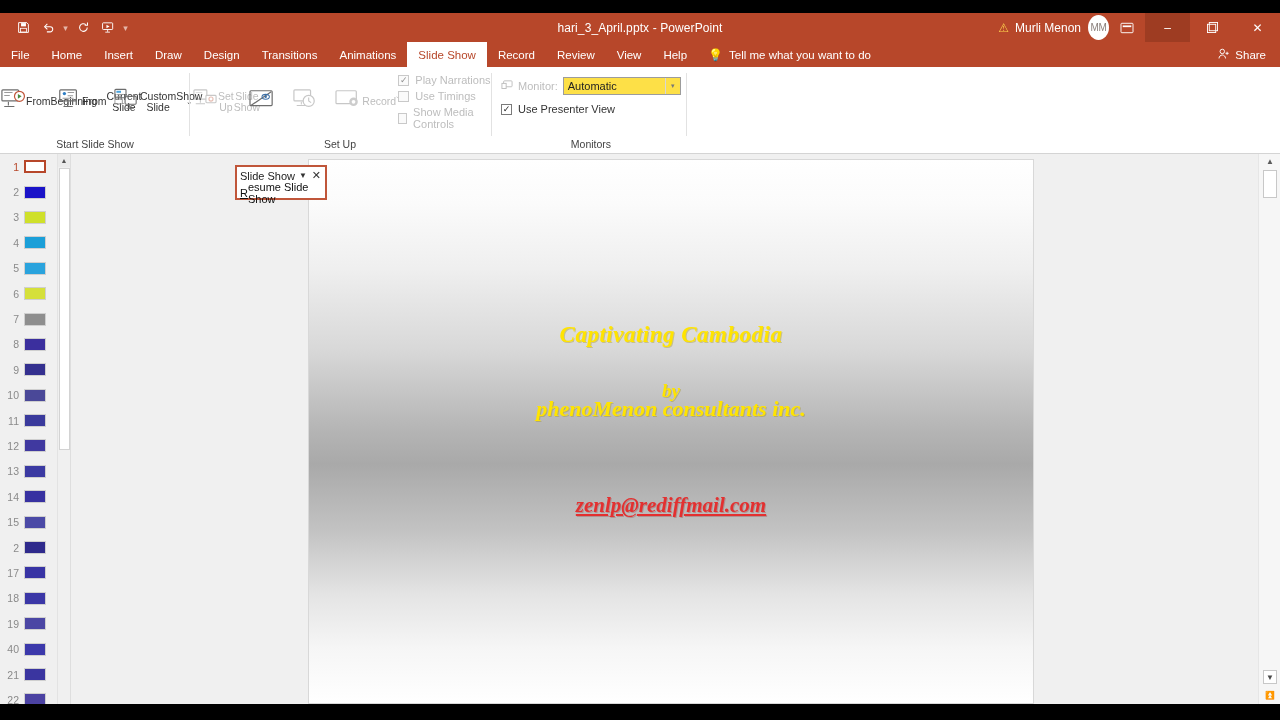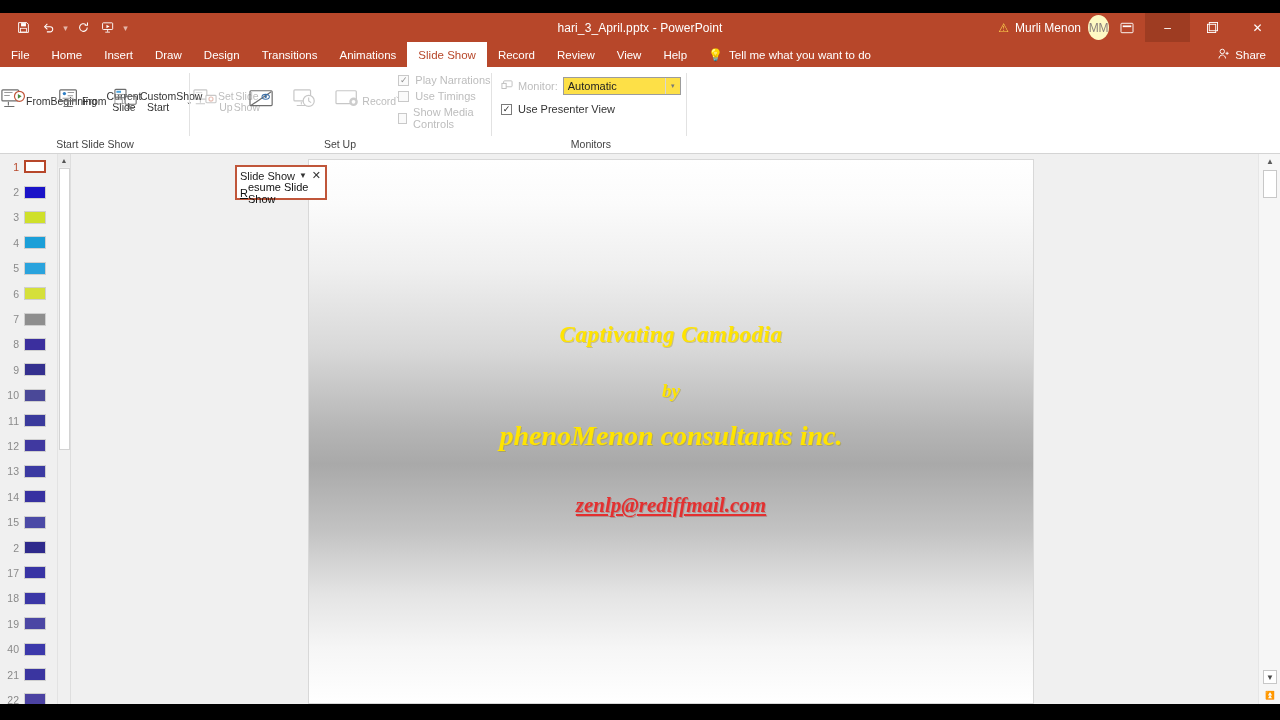--- a/index.html
+++ b/index.html
@@ -22,22 +22,22 @@
   .qat { display:flex; align-items:center; gap:3px; padding-left:12px; }
   .qat-btn { width:22px; height:22px; display:flex; align-items:center; justify-content:center;
              color:#fff; font-size:13px; line-height:1; border-radius:2px; }
   .qat-btn svg { display:block; }
   .qat-sep { color:#e6b6a8; font-size:9px; width:7px; text-align:center; }
   .title-text { position:absolute; left:0; right:0; text-align:center; color:#fff;
                 font-size:12px; letter-spacing:.1px; pointer-events:none; }
   .tb-right { margin-left:auto; display:flex; align-items:center; height:29px; }
   .warn-icon { color:#ffd34d; font-size:12px; margin-right:6px; }
   .acct-name { color:#fff; font-size:12px; margin-right:7px; }
-  .avatar { width:21px; height:25px; border-radius:50%; background:#fef9c3; color:#8a7f7b;
-            font-size:12px; display:flex; align-items:center; justify-content:center; letter-spacing:-.3px; }
+  .avatar { width:21px; height:25px; border-radius:50%; background:#ffffff; color:#8a7f7b;
+            font-size:10px; display:flex; align-items:center; justify-content:center; letter-spacing:-.3px; }
   .ribbon-display { width:36px; height:29px; display:flex; align-items:center; justify-content:center; color:#fff; }
   .wbtn { width:45px; height:29px; display:flex; align-items:center; justify-content:center;
           color:#fff; font-size:12px; }
   .wbtn.min { background:#9e3c22; }
 
   
   .tabstrip { position:relative; height:25px; background:#b7472a; display:flex; align-items:flex-end; }
   .tab { height:25px; padding:0 11px; display:flex; align-items:center; color:#fff; font-size:11.5px; white-space:nowrap; }
   .tab.active { background:#fff; color:#b7472a; }
   .tellme { display:flex; align-items:center; gap:6px; color:#fff; font-size:11.5px; padding:0 10px; height:25px; }
@@ -108,21 +108,21 @@
            border:1px solid #d8d8d8; overflow:hidden;
            background: linear-gradient(to bottom,
               #ffffff 0%, #fbfbfb 8%, #efefef 20%, #d8d8d8 35%,
               #b4b4b4 50%, #a9a9a9 56%, #c2c2c2 68%, #e4e4e4 80%,
               #f6f6f6 90%, #ffffff 100%); }
   .stext { position:absolute; width:100%; text-align:center;
            font-family:"Liberation Serif", serif; font-style:italic; font-weight:bold;
            color:#ffe400; text-shadow:1px 1px 0 rgba(160,140,0,.35); }
   .s-title { top:162px; font-size:23px; letter-spacing:.5px; }
   .s-by { top:220px; font-size:19px; }
-  .s-org { top:260px; font-size:28px; }
+  .s-org { top:236px; font-size:22px; }
   .s-mail { top:333px; font-size:21px; color:#e33030; text-decoration:underline;
             text-shadow:1px 1px 0 rgba(140,20,20,.25); }
 
   
   .vscroll { position:absolute; right:0; top:0; width:22px; height:570px; background:#f6f6f6; border-left:1px solid #e6e6e6; }
   .vs-up { position:absolute; top:0; left:4px; width:14px; height:14px; display:flex; align-items:center;
            justify-content:center; font-size:8px; color:#5a5a5a; }
   .vs-thumb { position:absolute; top:16px; left:4px; width:14px; height:28px; background:#fff; border:1px solid #c8c8c8; }
   .vs-prev { position:absolute; bottom:40px; left:4px; width:14px; height:14px; background:#fff; border:1px solid #c8c8c8;
              display:flex; align-items:center; justify-content:center; font-size:8px; color:#4a4a4a; }
@@ -255,21 +255,21 @@
             <span class="ico">
               <svg width="28" height="24" viewBox="0 0 30 26">
                   <rect x="3" y="1.5" width="12" height="9" rx="1" fill="none" stroke="#6d6d6d" stroke-width="1.2"></rect>
                   <rect x="4.6" y="3" width="5" height="2.2" fill="#4aa3dd"></rect>
                   <path d="M4.6 7h8M4.6 9h5" stroke="#9a9a9a" stroke-width="1"></path>
                   <rect x="3" y="12" width="8" height="5.2" fill="none" stroke="#9a9a9a" stroke-width="1"></rect>
                   <rect x="14" y="9" width="12" height="8.6" rx="1" fill="none" stroke="#6d6d6d" stroke-width="1.2"></rect>
                   <path d="M19 18v3M15.5 22h8" stroke="#6d6d6d" stroke-width="1.1"></path>
                 </svg>
             </span>
-            <span>Custom Start</span>
+            <span>Custom Slide</span>
             <span>Show ˇ</span>
           </div>
         </div>
         <div class="glabel">Start Slide Show</div>
         <div class="gsep"></div>
       </div>
 
       <div class="rgroup" style="left:192px; width:300px;">
         <div class="items">
           <div class="bigbtn dis">

